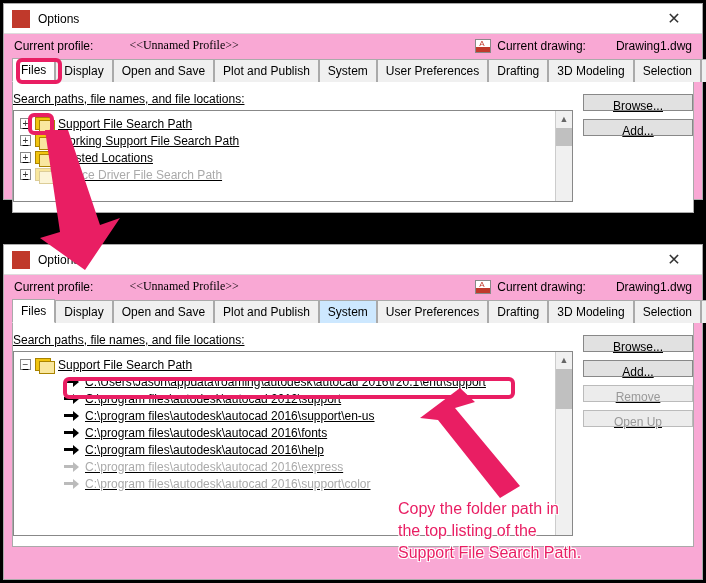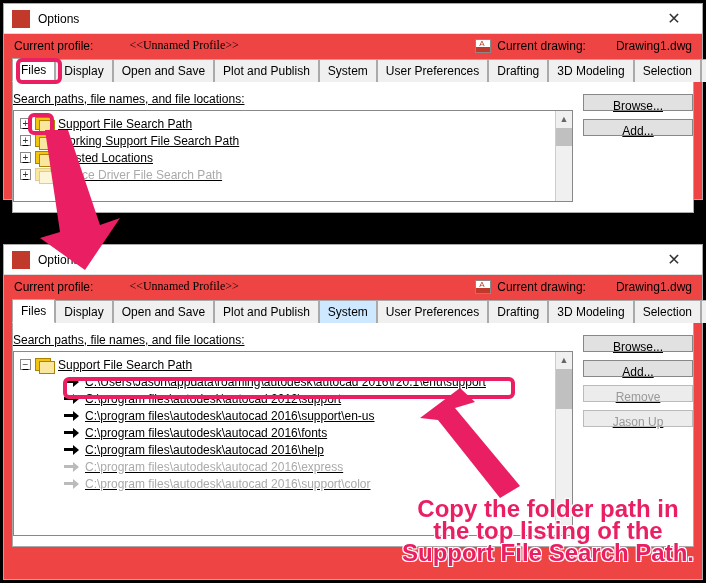--- a/index.html
+++ b/index.html
@@ -8,21 +8,21 @@
     font-family: "Segoe UI", Tahoma, sans-serif;
     font-size: 12px;
     background: #000;
     width: 706px;
     height: 583px;
     position: relative;
     overflow: hidden;
   }
   .dialog {
     position: absolute;
-    background: #ef4444;
+    background: #f9a8d4;
     border: 1px solid #aaa;
   }
   .titlebar {
     background: #fff;
     height: 30px;
     display: flex;
     align-items: center;
     padding: 0 8px;
     border-bottom: 1px solid #ddd;
   }
@@ -204,26 +204,25 @@
     z-index: 50;
   }
   .big-arrow, .big-arrow2 {
     position: absolute;
     z-index: 60;
     pointer-events: none;
   }
   .annot-text {
     position: absolute;
     color: #e91e63;
-    font-weight: bold;
-    font-size: 24px;
+    font-weight: normal;
+    font-size: 16px;
     line-height: 22px;
     z-index: 55;
     text-shadow: 1px 1px 0 #fff, -1px -1px 0 #fff, 1px -1px 0 #fff, -1px 1px 0 #fff;
-    text-align: center;
   }
   .indent2 { width: 40px; display:inline-block; }
 </style>
 </head>
 <body>
 
 <div class="dialog" style="left:3px; top:3px; width:700px; height:197px;">
   <div class="titlebar">
     <div class="logo"></div>
     <div class="title">Options</div>
@@ -360,21 +359,21 @@
         <div class="scrollbar">
           <div class="arr">▲</div>
           <div class="thumb" style="height:40px;"></div>
         </div>
       </div>
     </div>
     <div class="right-col">
       <div class="btn">Browse...</div>
       <div class="btn">Add...</div>
       <div class="btn disabled">Remove</div>
-      <div class="btn disabled">Jason Up</div>
+      <div class="btn disabled">Open Up</div>
     </div>
   </div>
 </div>
 
 <div class="hl" style="left:16px; top:58px; width:46px; height:26px;"></div>
 <div class="hl" style="left:28px; top:113px; width:26px; height:22px;"></div>
 <div class="hl" style="left:63px; top:377px; width:452px; height:22px;"></div>
 
 <svg class="big-arrow" style="left:30px; top:130px;" width="90" height="140">
   <defs></defs>

